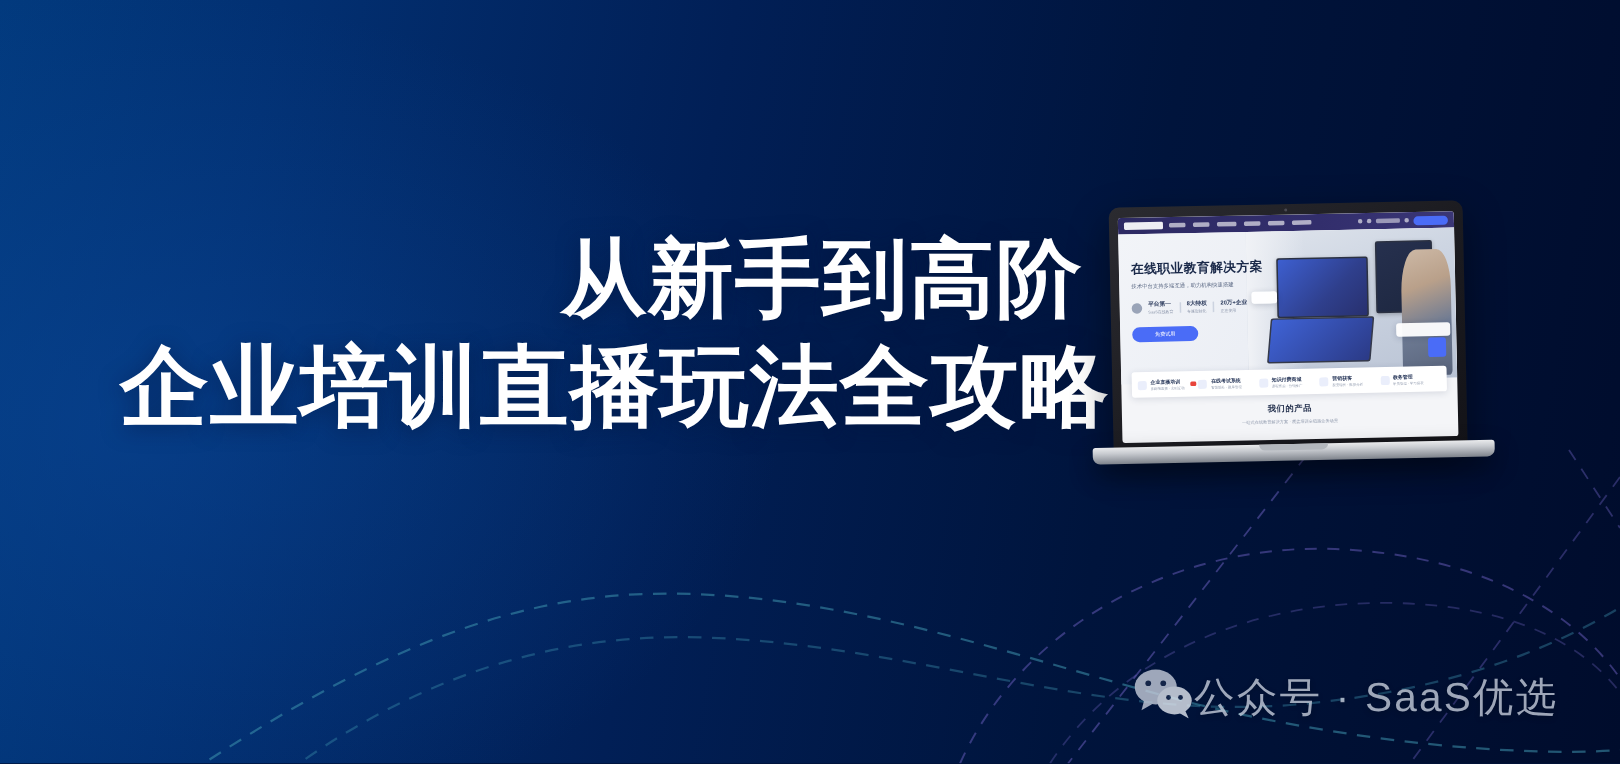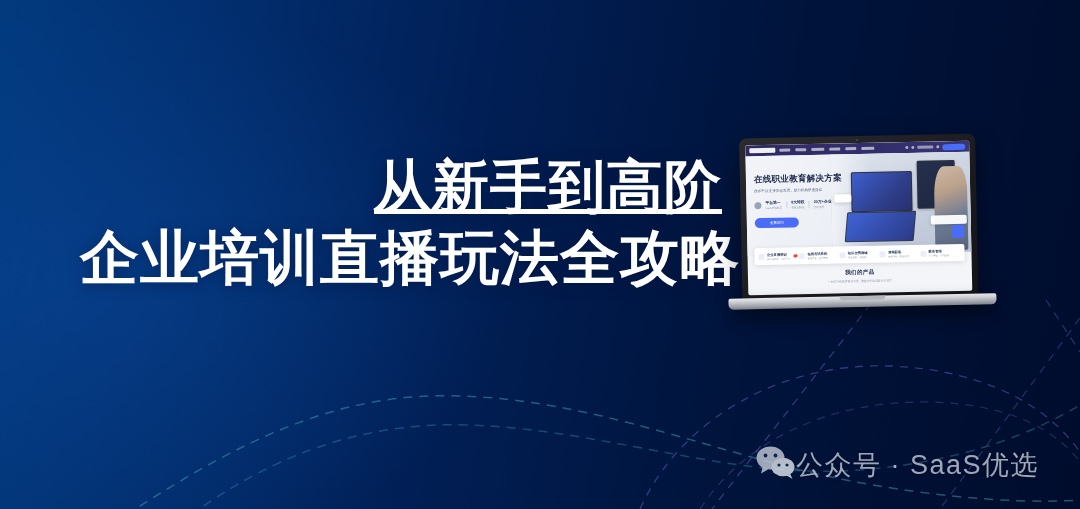--- a/index.html
+++ b/index.html
@@ -24,21 +24,21 @@
   }
   .title-line{
     display:block;
     color:#ffffff;
     font-weight:700;
     letter-spacing:1px;
     line-height:1.12;
     text-shadow:0 2px 14px rgba(0,20,60,0.55);
     white-space:nowrap;
   }
-  .title-line.l1{font-size:57px;padding-right:22px;text-decoration:underline;}
+  .title-line.l1{font-size:57px;padding-right:22px;}
   .title-line.l2{font-size:59px;padding-right:4px;margin-top:6px;margin-left:11px;}
 
   
   .laptop{
     position:absolute;left:727px;top:136px;width:268px;height:188px;
     transform:rotate(-1.2deg);
   }
   .lid{
     position:absolute;left:14px;top:0;width:236px;height:163px;
     background:linear-gradient(145deg,#2b2b30 0%,#1b1b20 55%,#131318 100%);

